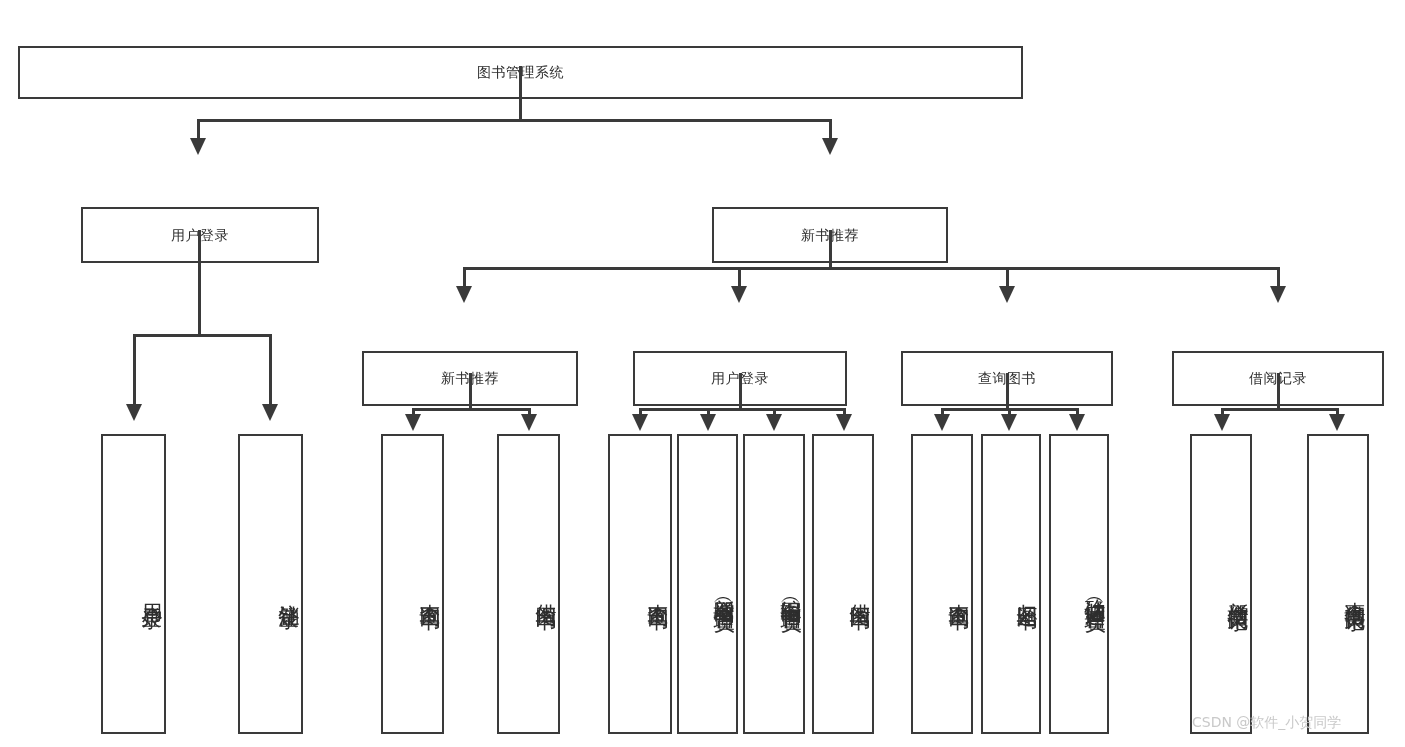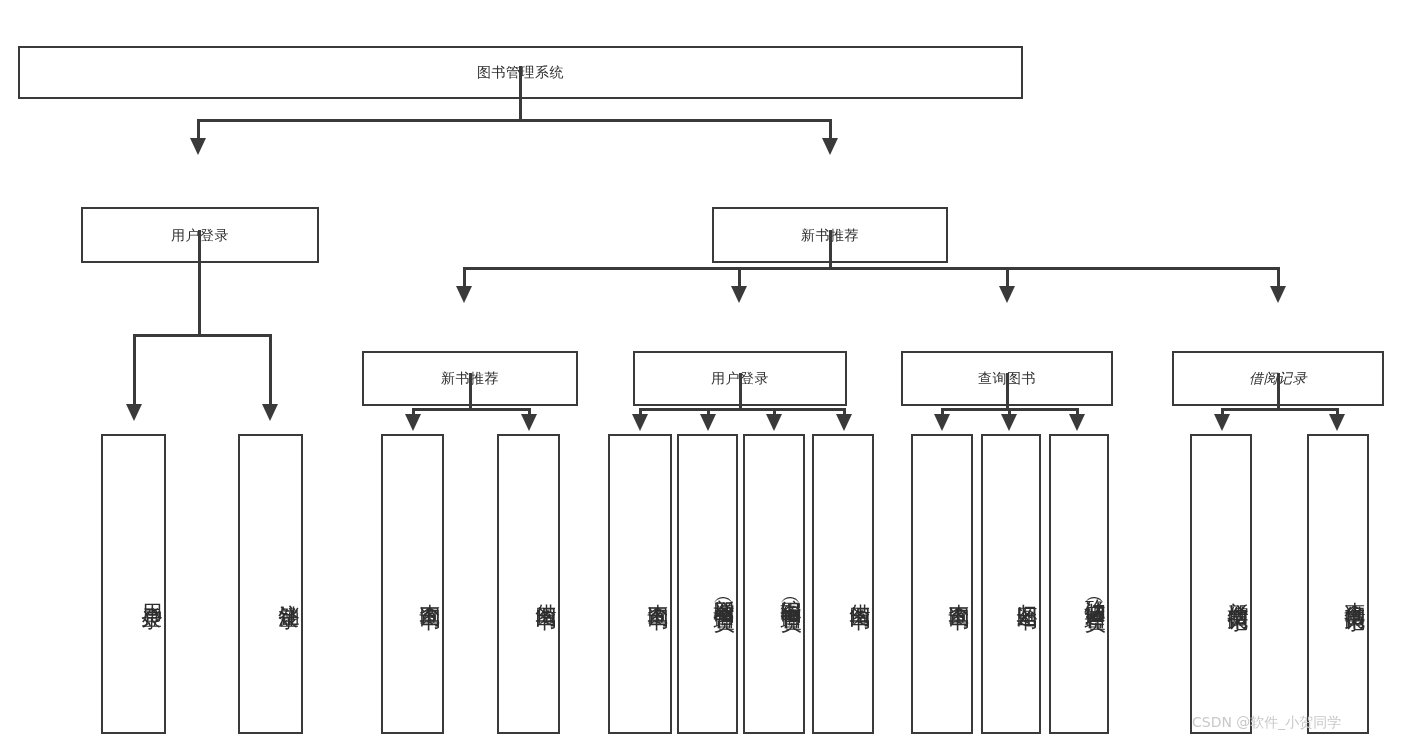--- a/index.html
+++ b/index.html
@@ -120,21 +120,21 @@
 
   <div class="node horiz" style="left:362px; top:318px; width:216px; height:55px;">
     <span>新书推荐</span>
   </div>
   <div class="node horiz" style="left:633px; top:318px; width:214px; height:55px;">
     <span>用户登录</span>
   </div>
   <div class="node horiz" style="left:901px; top:318px; width:212px; height:55px;">
     <span>查询图书</span>
   </div>
-  <div class="node horiz" style="left:1172px; top:318px; width:212px; height:55px;font-style:italic;">
+  <div class="node horiz" style="left:1172px; top:318px; width:212px; height:55px;">
     <span>借阅记录</span>
   </div>
 
   <div class="ln v" style="left:469px; top:373px; width:2.5px; height:38px;"></div>
   <div class="ln h" style="left:412px; top:408px; width:118px; height:2.5px;"></div>
   <div class="ln v" style="left:412px; top:408px; width:2.5px; height:12px;"></div>
   <div class="arrow" style="left:405px; top:414px;"></div>
   <div class="ln v" style="left:528px; top:408px; width:2.5px; height:12px;"></div>
   <div class="arrow" style="left:521px; top:414px;"></div>
 

